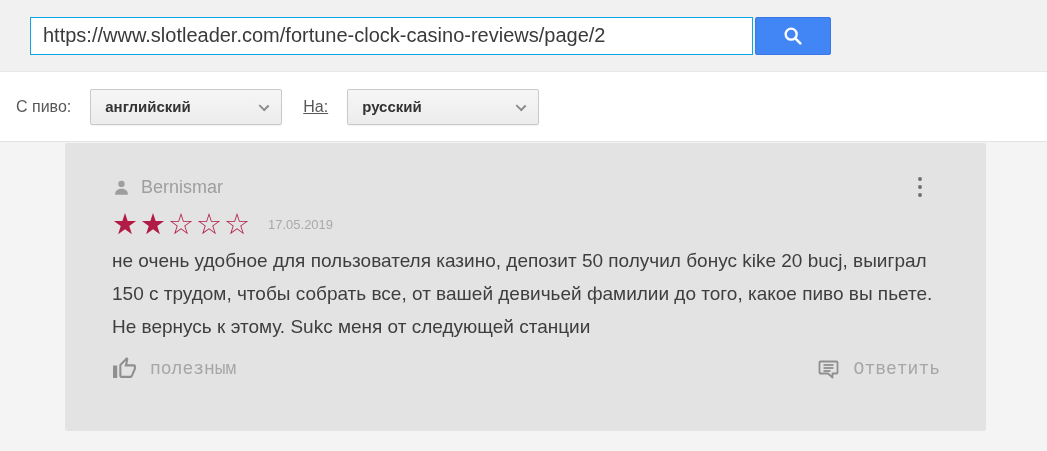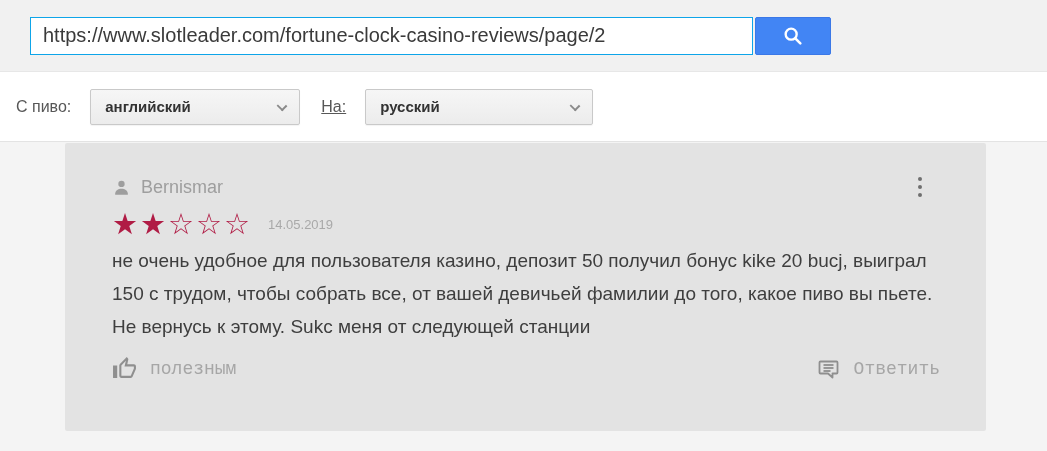--- a/index.html
+++ b/index.html
@@ -65,22 +65,22 @@
     display: flex;
     align-items: center;
     padding: 0 30px 0 14px;
     cursor: pointer;
   }
   .fake-select .value {
     font-size: 15px;
     font-weight: bold;
     color: #333333;
   }
-  .fake-select.from { width: 210px; }
-  .fake-select.to   { width: 228px; }
+  .fake-select.from { width: 192px; }
+  .fake-select.to   { width: 192px; }
   .label-to { margin-left: 21px; text-decoration: underline; }
   .chevron {
     position: absolute;
     right: 13px;
     top: 12px;
     width: 8px;
     height: 8px;
     border-right: 2px solid #8a8a8a;
     border-bottom: 2px solid #8a8a8a;
     transform: rotate(45deg) scale(1, 0.9);
@@ -209,21 +209,21 @@
       </div>
       <div class="kebab">
         <span class="dot"></span>
         <span class="dot"></span>
         <span class="dot"></span>
       </div>
     </div>
 
     <div class="rating-row">
       <span class="stars"><span class="star">★</span><span class="star">★</span><span class="star">☆</span><span class="star">☆</span><span class="star">☆</span></span>
-      <span class="review-date">14.05.2019</span>
+      <span class="review-date">17.05.2019</span>
     </div>
 
     <p class="review-text">не очень удобное для пользователя казино, депозит 50 получил бонус kike 20 bucj, выиграл 150 с трудом, чтобы собрать все, от вашей девичьей фамилии до того, какое пиво вы пьете. Не вернусь к этому. Sukc меня от следующей станции</p>
 
     <div class="review-footer">
       <div class="footer-btn">
         <svg class="icon-gray" width="25" height="25" viewBox="0 0 24 24" fill="#8f8f8f">
           <path d="M9 21h9c.83 0 1.54-.5 1.84-1.22l3.02-7.05c.09-.23.14-.47.14-.73v-2c0-1.1-.9-2-2-2h-6.31l.95-4.57.03-.32c0-.41-.17-.79-.44-1.06L14.17 1 7.58 7.59C7.22 7.95 7 8.45 7 9v10c0 1.1.9 2 2 2zM9 9l4.34-4.34L12 10h9v2l-3 7H9V9zM1 9h4v12H1z"></path>
         </svg>
         <span class="lbl">полезным</span>

